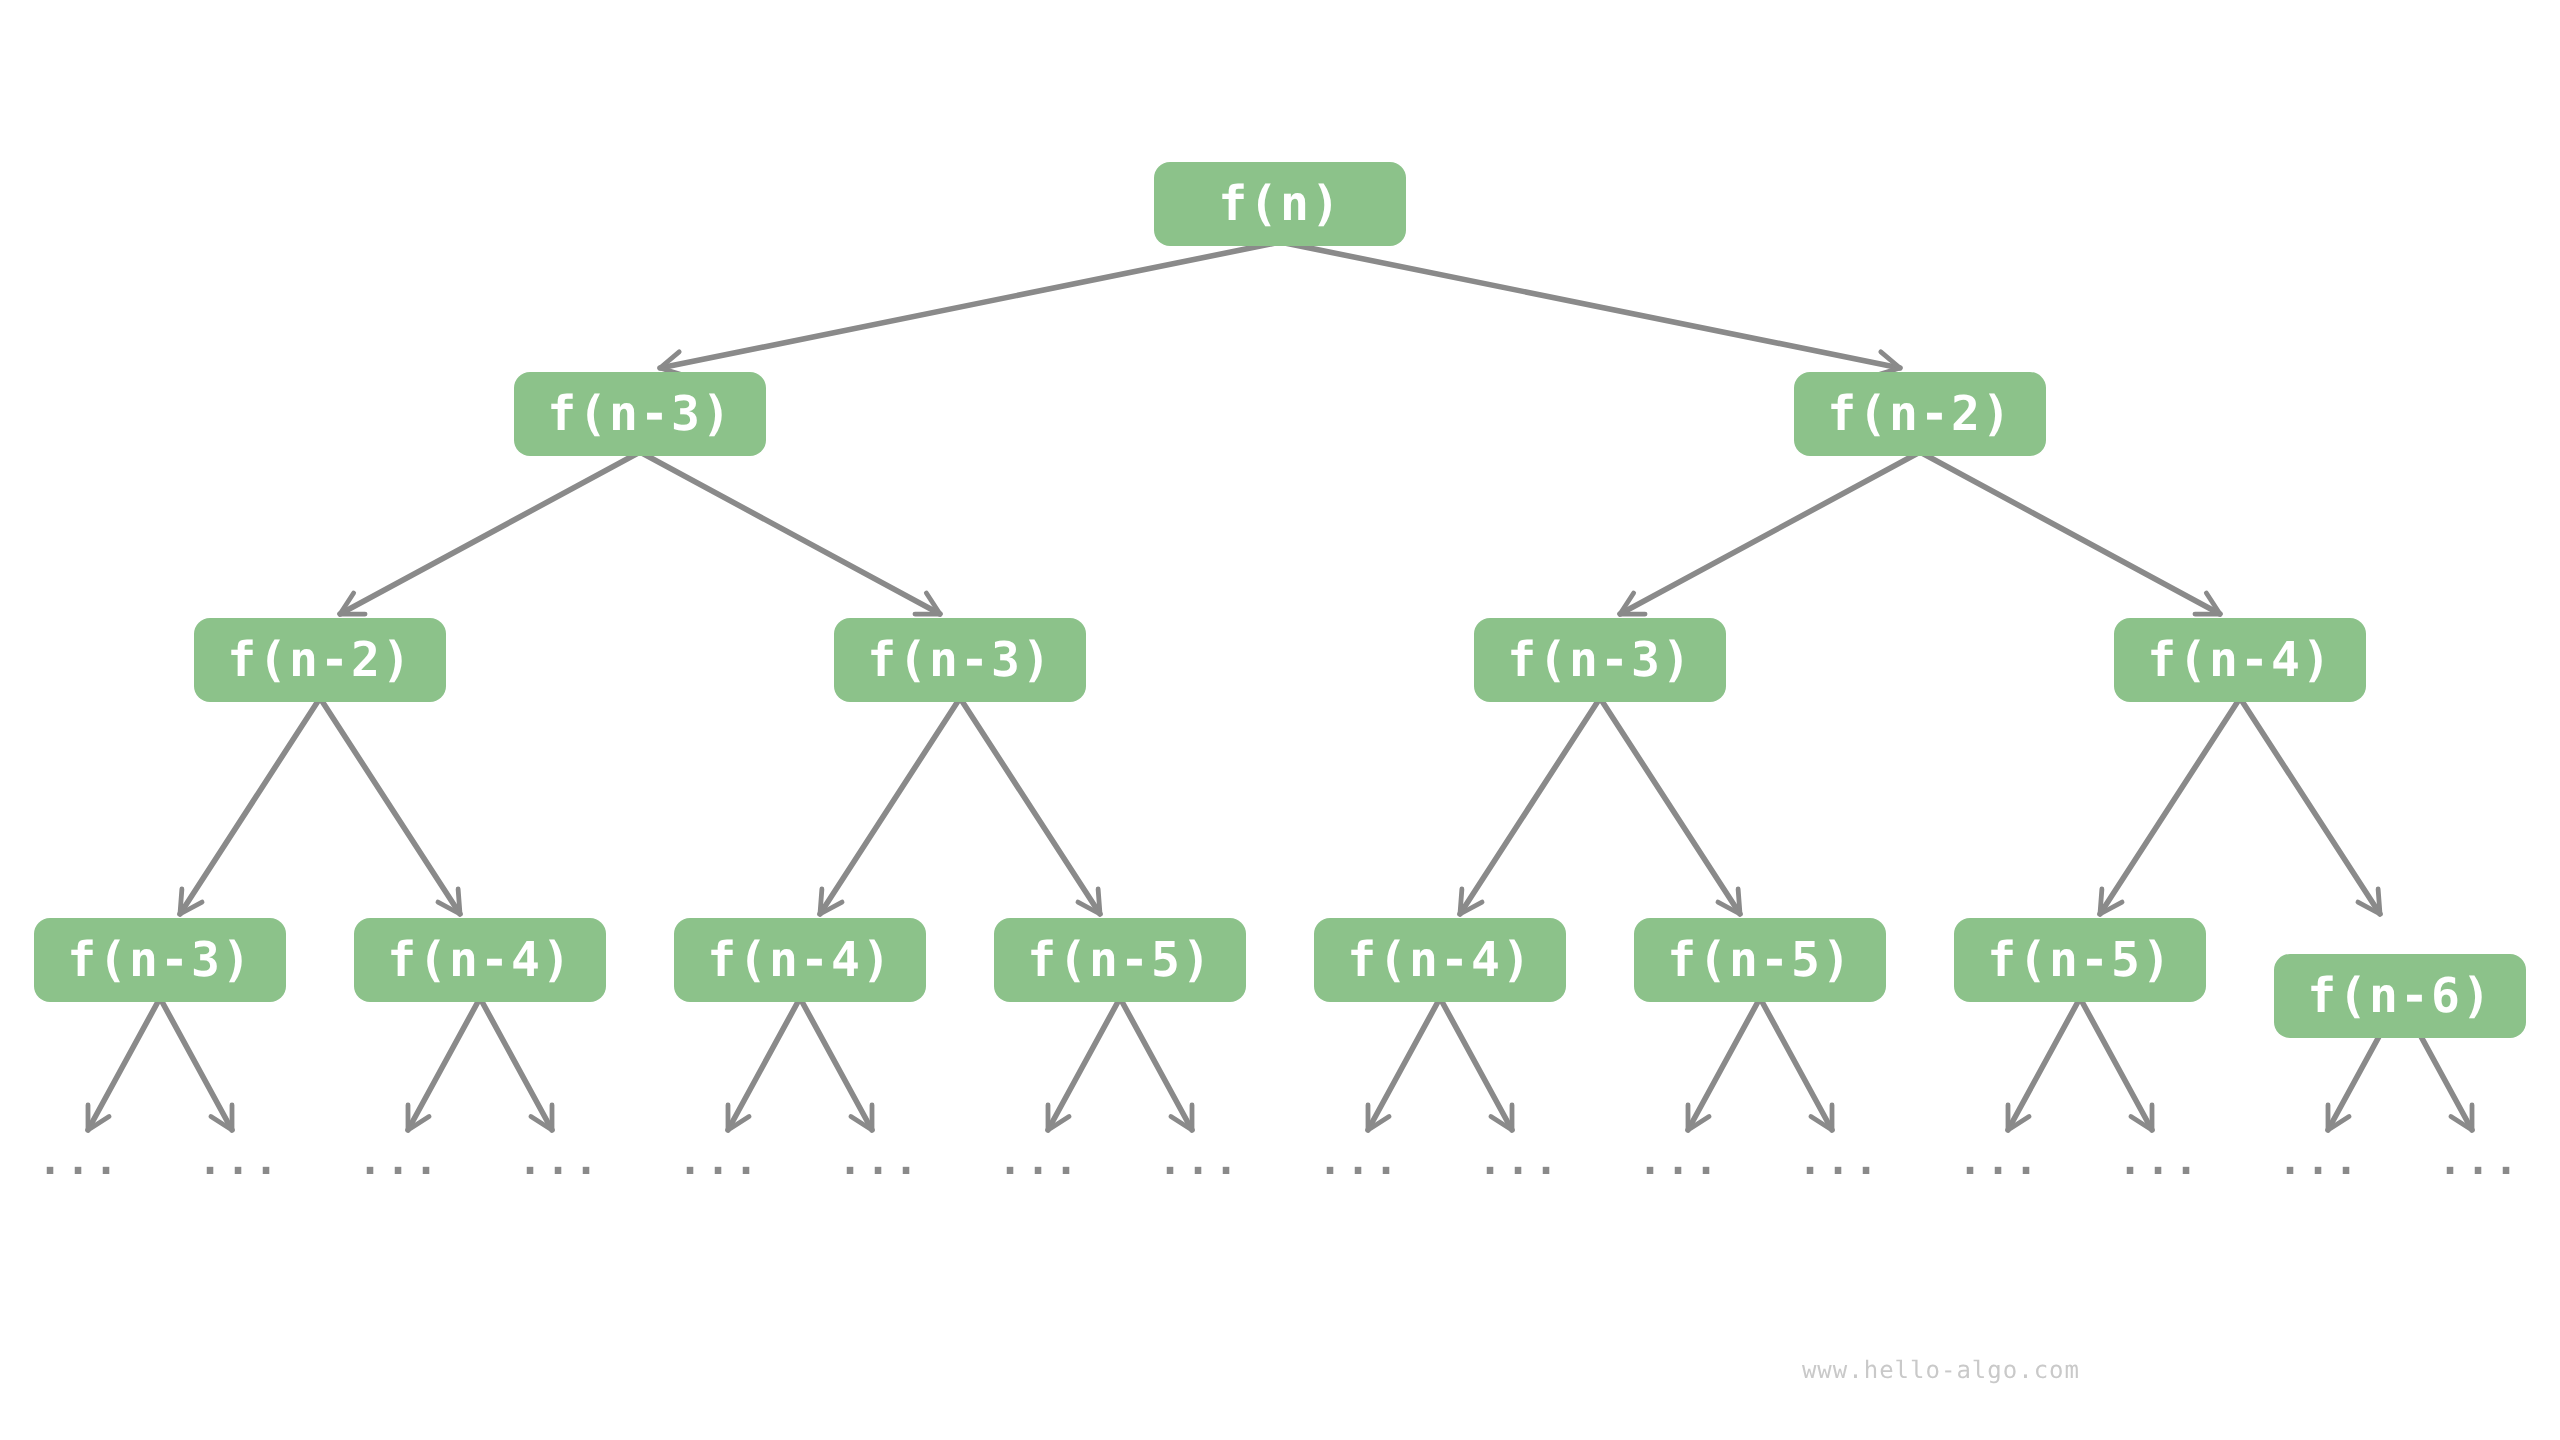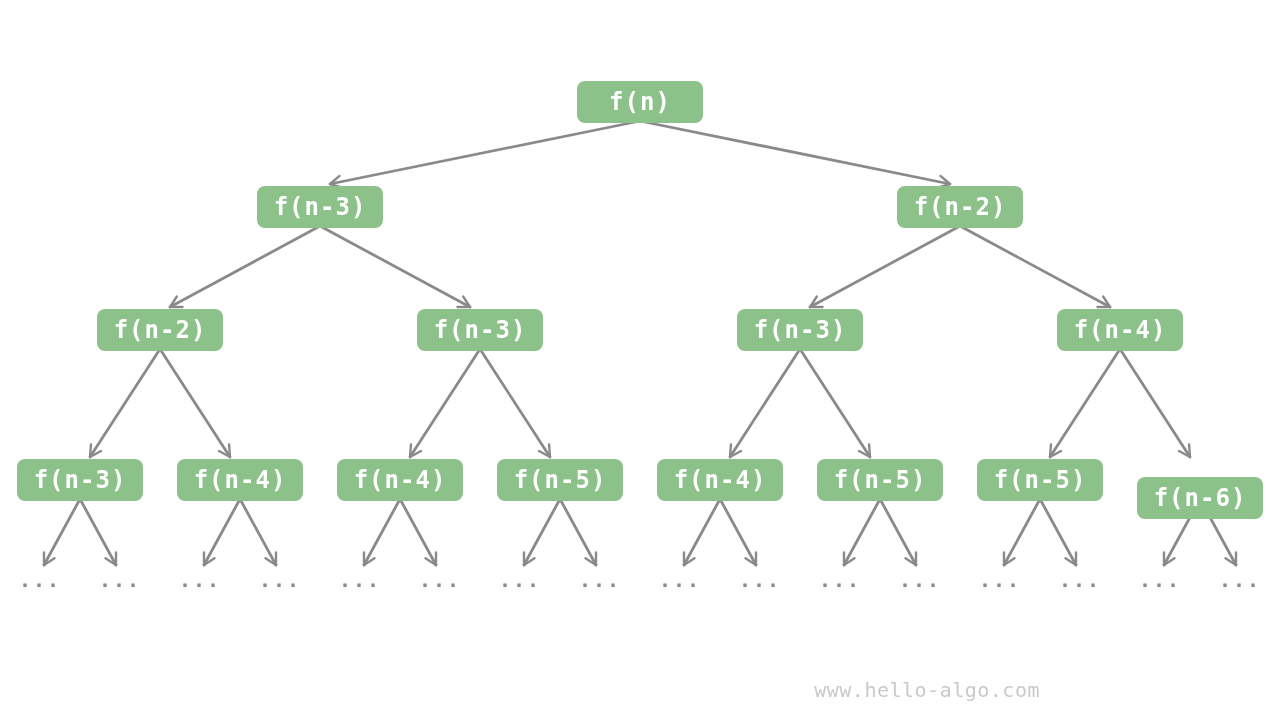--- a/index.html
+++ b/index.html
@@ -62,21 +62,21 @@
     font-size: 20px;
     letter-spacing: 2px;
     line-height: 20px;
     color: var(--ellipsis, #8a8a8a);
   }
   .watermark {
     position: absolute;
     right: 40px;
     top: 678px;
     font-family: "DejaVu Sans Mono", monospace;
-    font-size: 20px;
+    font-size: 12px;
     letter-spacing: 0.5px;
     color: var(--watermark, #c9c9c9);
     text-align: right;
   }
 </style>
 </head>
 <body>
 
 <div class="stage">
   <svg class="edges-layer" width="1280" height="720" viewBox="0 0 1280 720" xmlns="http://www.w3.org/2000/svg">

